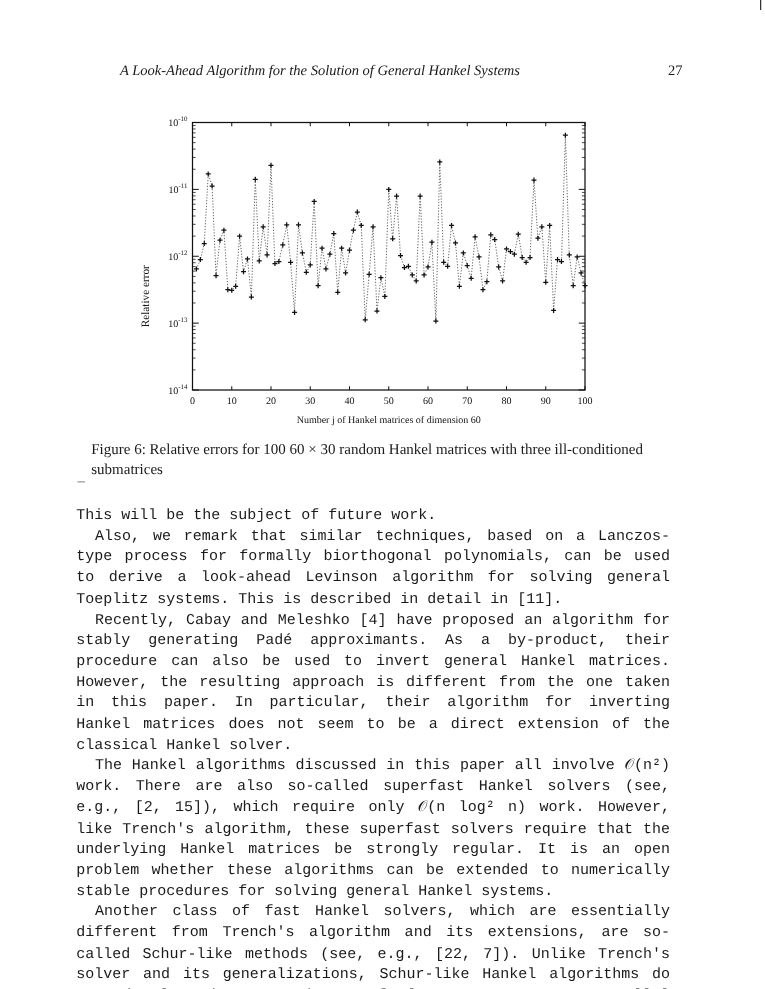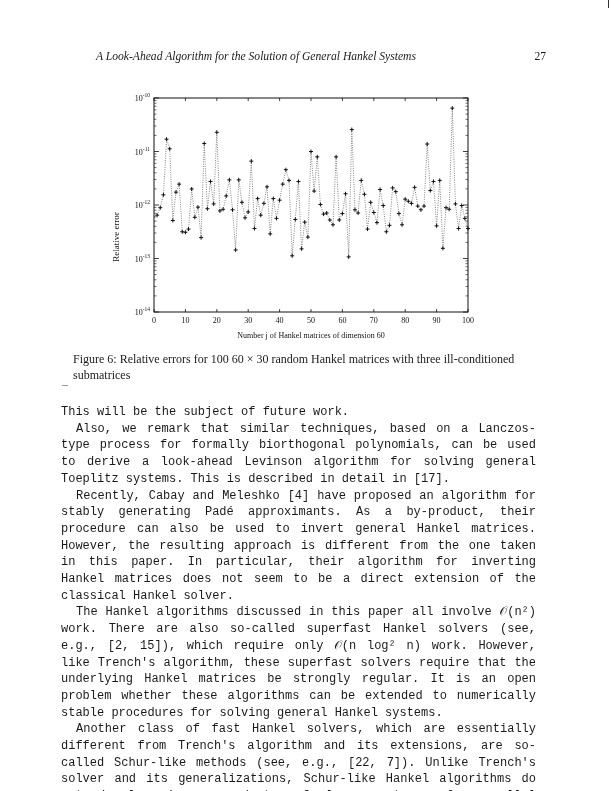--- a/index.html
+++ b/index.html
@@ -348,17 +348,17 @@
     </g>
   <text id="ylabel" font-size="9" text-anchor="middle" transform="translate(19,152) rotate(-90)">Relative error</text>
   <text id="xlabel" font-size="8" x="211" y="253" text-anchor="middle">Number j of Hankel matrices of dimension 60</text>
 </svg>
 
 <div class="caption">Figure 6: Relative errors for 100 60 × 30 random Hankel matrices with three ill-conditioned submatrices</div>
 <div class="margin-mark"></div>
 
 <div class="body-text">
   <p>This will be the subject of future work.</p>
-  <p class="indent">Also, we remark that similar techniques, based on a Lanczos-type process for formally biorthogonal polynomials, can be used to derive a look-ahead Levinson algorithm for solving general Toeplitz systems. This is described in detail in [17].</p>
+  <p class="indent">Also, we remark that similar techniques, based on a Lanczos-type process for formally biorthogonal polynomials, can be used to derive a look-ahead Levinson algorithm for solving general Toeplitz systems. This is described in detail in [11].</p>
   <p class="indent">Recently, Cabay and Meleshko [4] have proposed an algorithm for stably generating Padé approximants. As a by-product, their procedure can also be used to invert general Hankel matrices. However, the resulting approach is different from the one taken in this paper. In particular, their algorithm for inverting Hankel matrices does not seem to be a direct extension of the classical Hankel solver.</p>
   <p class="indent">The Hankel algorithms discussed in this paper all involve 𝒪(n²) work. There are also so-called superfast Hankel solvers (see, e.g., [2, 15]), which require only 𝒪(n log² n) work. However, like Trench's algorithm, these superfast solvers require that the underlying Hankel matrices be strongly regular. It is an open problem whether these algorithms can be extended to numerically stable procedures for solving general Hankel systems.</p>
   <p class="indent">Another class of fast Hankel solvers, which are essentially different from Trench's algorithm and its extensions, are so-called Schur-like methods (see, e.g., [22, 7]). Unlike Trench's solver and its generalizations, Schur-like Hankel algorithms do not involve inner products of long vectors. On parallel architectures, the computation of such inner products usually represents a bottleneck, and algorithms that are based only on SAXPY operations are preferable. Our polynomial formulation of the look-ahead Lanczos process can also be used to design a Schur-like Hankel solver, which skips over exactly singular as well as ill-conditioned</p>
 </div>
 
 </body></html>

